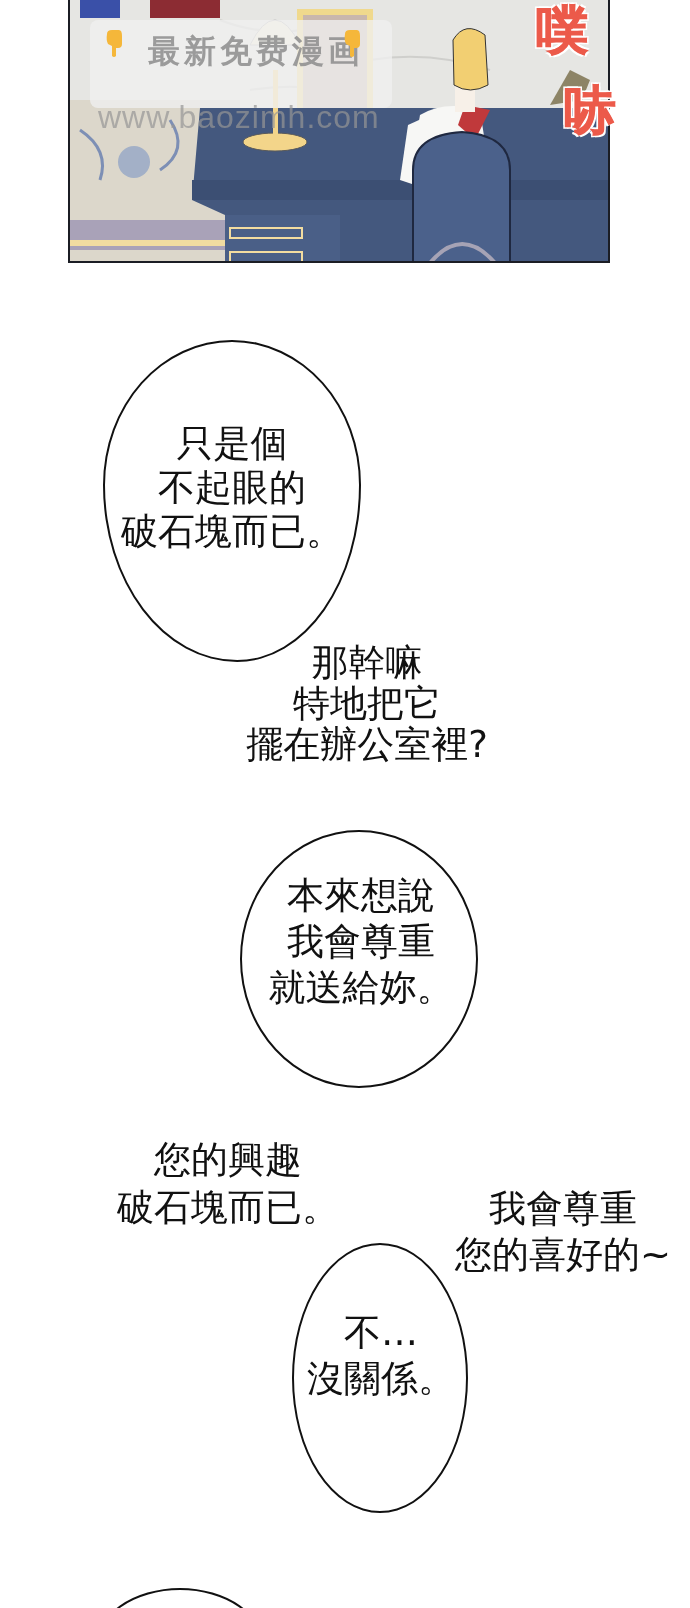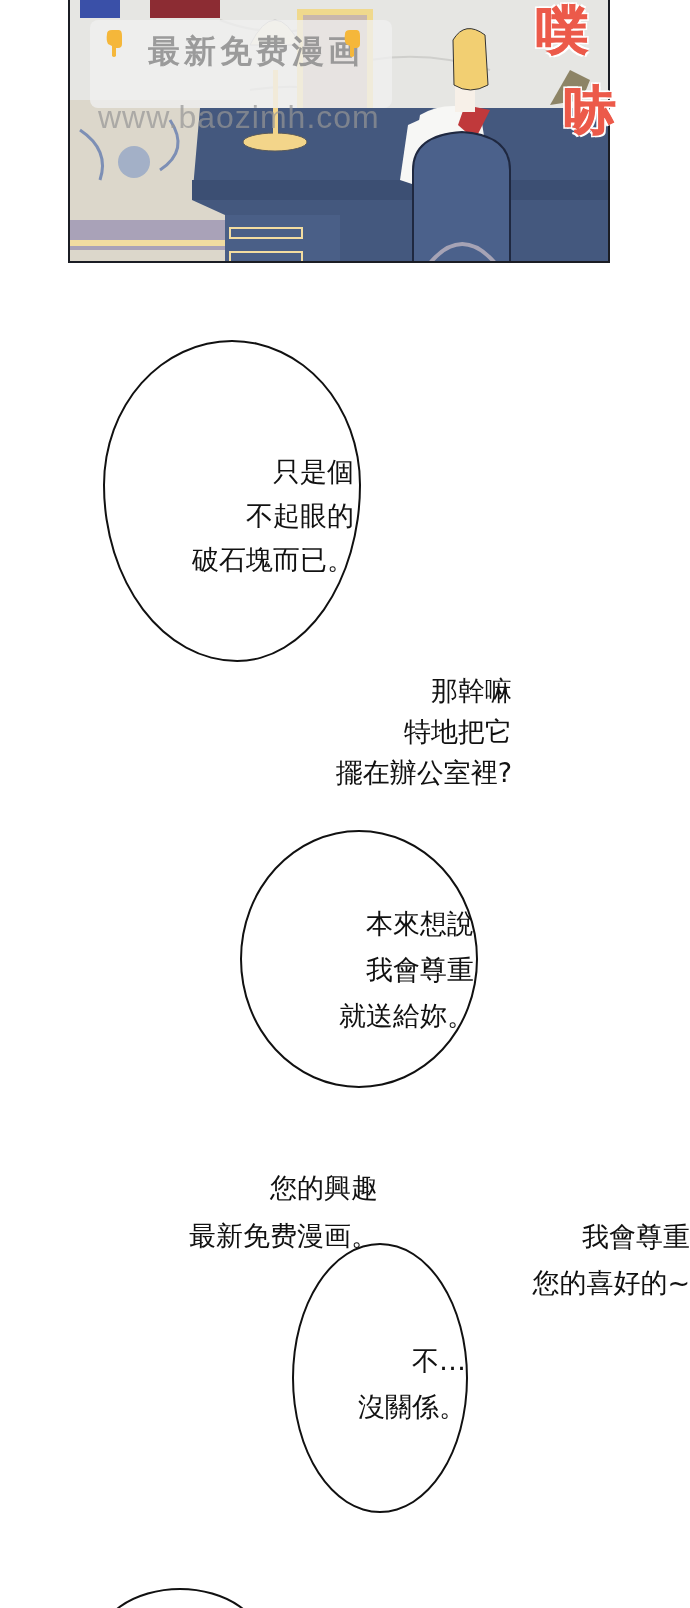--- a/index.html
+++ b/index.html
@@ -13,22 +13,22 @@
                  background: rgba(240,240,240,0.78); border-radius: 8px; }
     .wm-line1 { position: absolute; left: 58px; top: 10px; font-size: 32px; color: rgba(140,140,140,0.85);
                 letter-spacing: 4px; font-weight: bold; }
     .wm-line2 { position: absolute; left: 8px; top: 50px; font-size: 32px; color: rgba(150,150,150,0.7);
                 letter-spacing: 1px; font-family: "Liberation Sans", sans-serif; margin-top: 29px; }
     .hand { position: absolute; top: 8px; width: 20px; height: 30px; }
     .sfx { position: absolute; right: 46px; top: 0; width: 120px; height: 170px; }
     .sfx span { position: absolute; color: #ec5a4a; font-size: 52px; font-weight: bold;
                 -webkit-text-stroke: 1px #ec5a4a; text-shadow: 2px 2px 0 #fff, -2px -2px 0 #fff, 2px -2px 0 #fff, -2px 2px 0 #fff; }
     .bubble { position: absolute; border: 2.5px solid #111; border-radius: 50%; background: #fff; box-sizing: border-box; }
-    .text-block { position: absolute; font-size: 27px; line-height: 44px; text-align: right; white-space: pre-line;
-                  font-weight: 500; color: #111; margin-top: 28px; }
+    .text-block { position: absolute; font-size: 37px; line-height: 44px; text-align: center; white-space: pre-line;
+                  font-weight: 500; color: #111; }
   </style>
 </head>
 <body>
 
 <div class="panel">
   <svg width="542" height="263" viewBox="0 0 542 263">
 
     <rect x="0" y="0" width="542" height="140" fill="#e6e6e3"></rect>
     <path d="M150 20 Q200 40 260 25 M300 60 Q360 50 420 70 M180 90 Q240 80 300 100" stroke="#cfcfcc" stroke-width="2" fill="none"></path>
 
@@ -94,21 +94,21 @@
 <div class="text-block" style="left:222px; top:642px; width:290px; line-height:41px;">那幹嘛
 特地把它
 擺在辦公室裡?</div>
 
 <div class="bubble" style="left:240px; top:830px; width:238px; height:258px;"></div>
 <div class="text-block" style="left:248px; top:873px; width:226px; line-height:46px;">本來想說
 我會尊重
 就送給妳。</div>
 
 <div class="text-block" style="left:78px; top:1136px; width:300px; line-height:48px;">您的興趣
-最新免费漫画。</div>
+破石塊而已。</div>
 
 <div class="text-block" style="left:436px; top:1186px; width:254px; line-height:46px;">我會尊重
 您的喜好的~</div>
 
 <div class="bubble" style="left:292px; top:1243px; width:176px; height:270px;"></div>
 <div class="text-block" style="left:296px; top:1310px; width:170px; line-height:46px;">不…
 沒關係。</div>
 
 <div class="bubble" style="left:95px; top:1588px; width:170px; height:120px;"></div>
 

